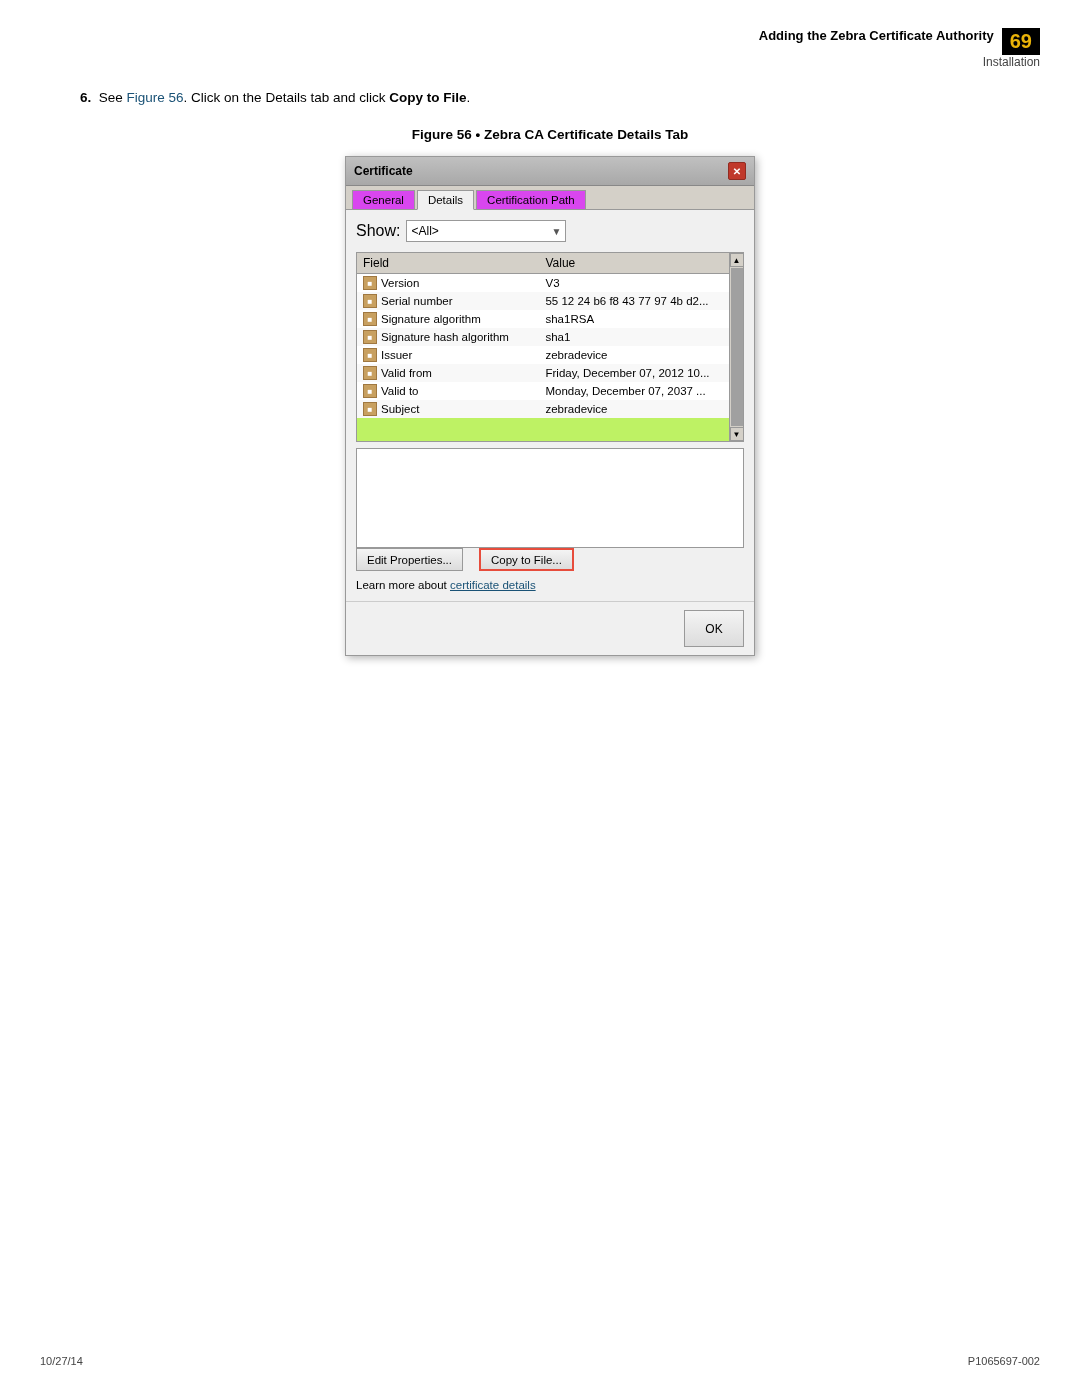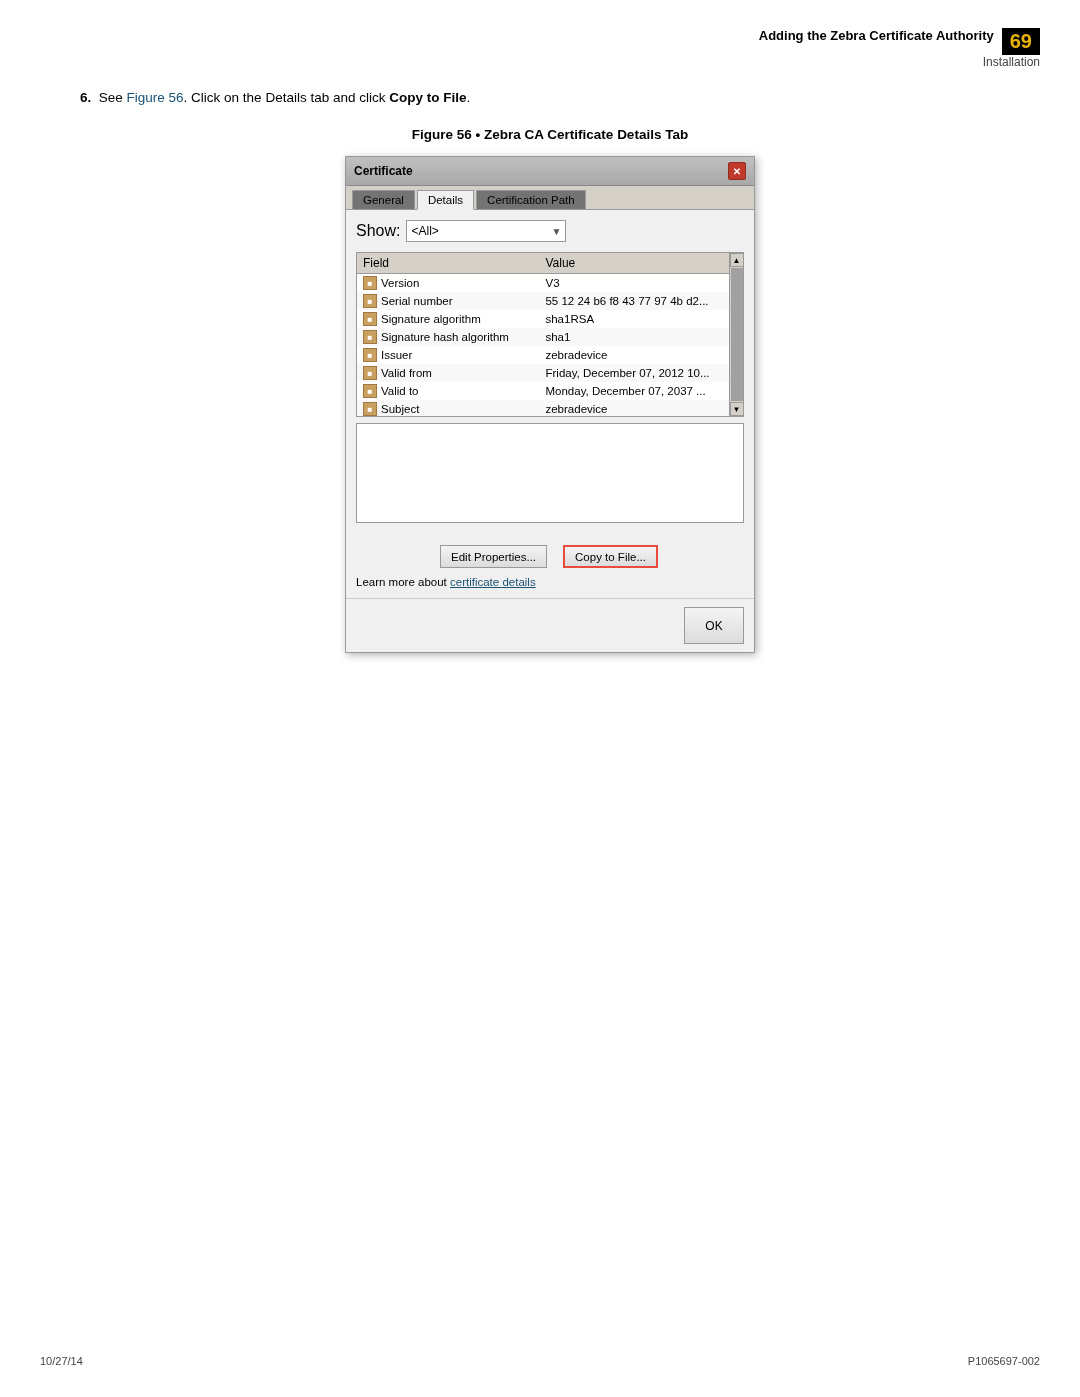--- a/index.html
+++ b/index.html
@@ -124,21 +124,21 @@
       display: flex;
       background: #d4d0c8;
       border-bottom: 1px solid #999;
       padding: 4px 6px 0 6px;
       gap: 2px;
     }
     .dialog-tab {
       padding: 3px 10px;
       border: 1px solid #999;
       border-bottom: none;
-      background: #737373;
+      background: #d946ef;
       font-size: 11.5px;
       cursor: pointer;
       color: #000;
     }
     .dialog-tab.active {
       background: #f0f0f0;
       border-bottom: 1px solid #f0f0f0;
       margin-bottom: -1px;
       z-index: 1;
       position: relative;
@@ -171,21 +171,21 @@
       cursor: pointer;
     }
     .show-select-arrow {
       font-size: 10px;
       color: #555;
     }
 
     .cert-table-container {
       border: 1px solid #999;
       background: #bef264;
-      height: 165px;
+      height: 190px;
       overflow: hidden;
       position: relative;
     }
 
     .cert-table {
       width: 100%;
       border-collapse: collapse;
       font-size: 12px;
     }
     .cert-table thead tr {
@@ -260,23 +260,23 @@
 
     .cert-detail-area {
       border: 1px solid #999;
       background: #fff;
       height: 100px;
       margin-top: 6px;
     }
 
     .dialog-actions {
       display: flex;
-      justify-content: center;
+      justify-content: flex-start;
       gap: 16px;
-      margin-top: 22px;
+      margin-top: 0;
       padding-right: 2px;
     }
 
     .btn {
       height: 23px;
       padding: 0 10px;
       border: 1px solid #999;
       background: linear-gradient(to bottom, #f4f4f4, #dcdcdc);
       font-size: 11.5px;
       cursor: pointer;

